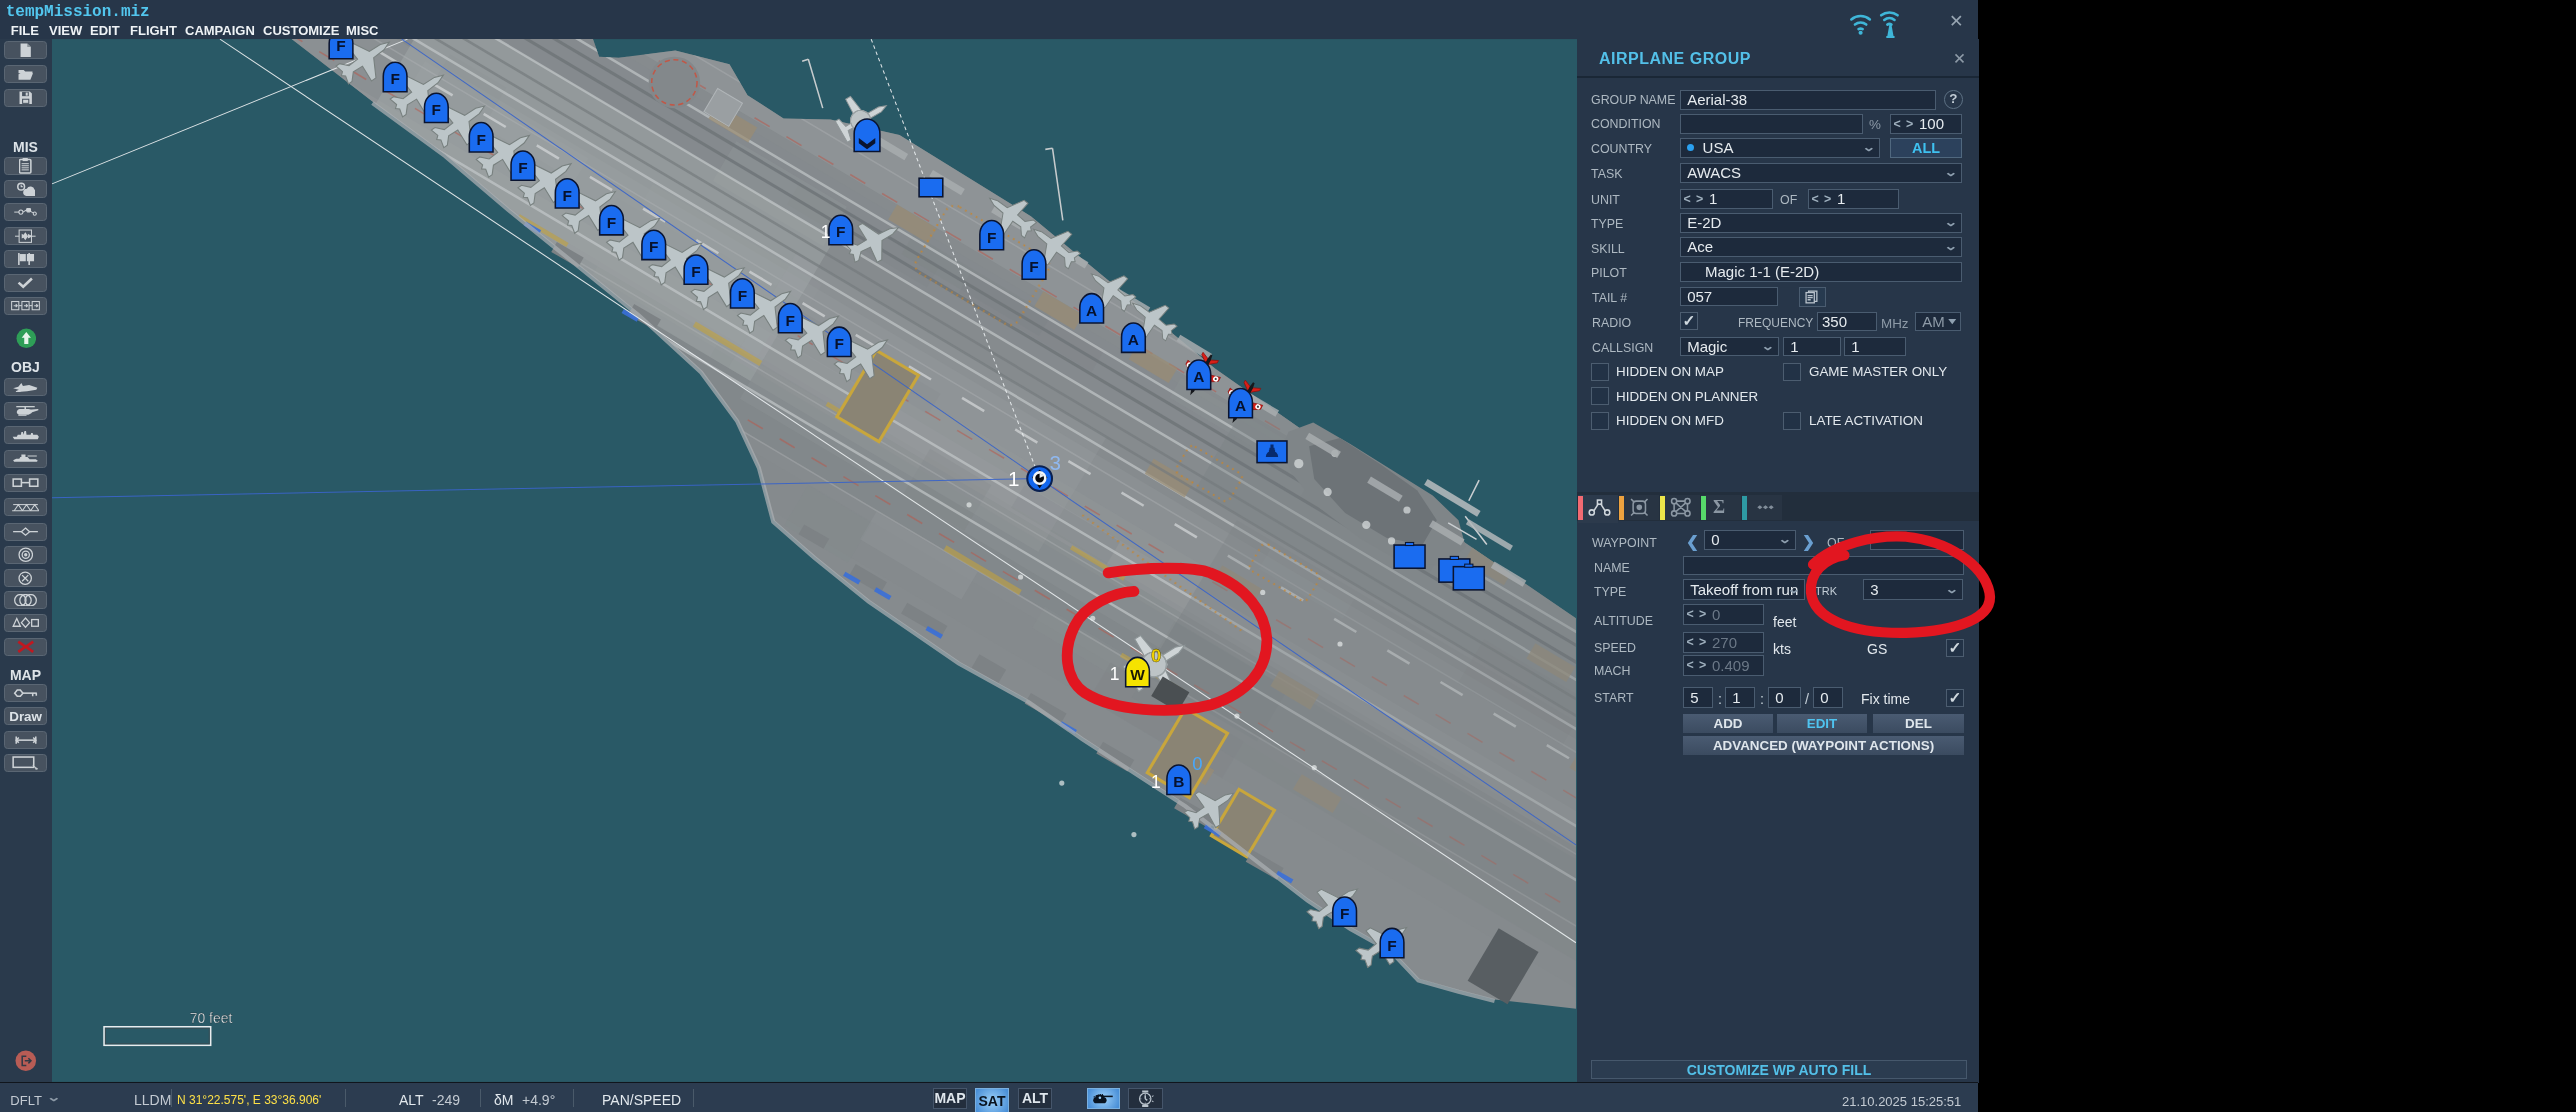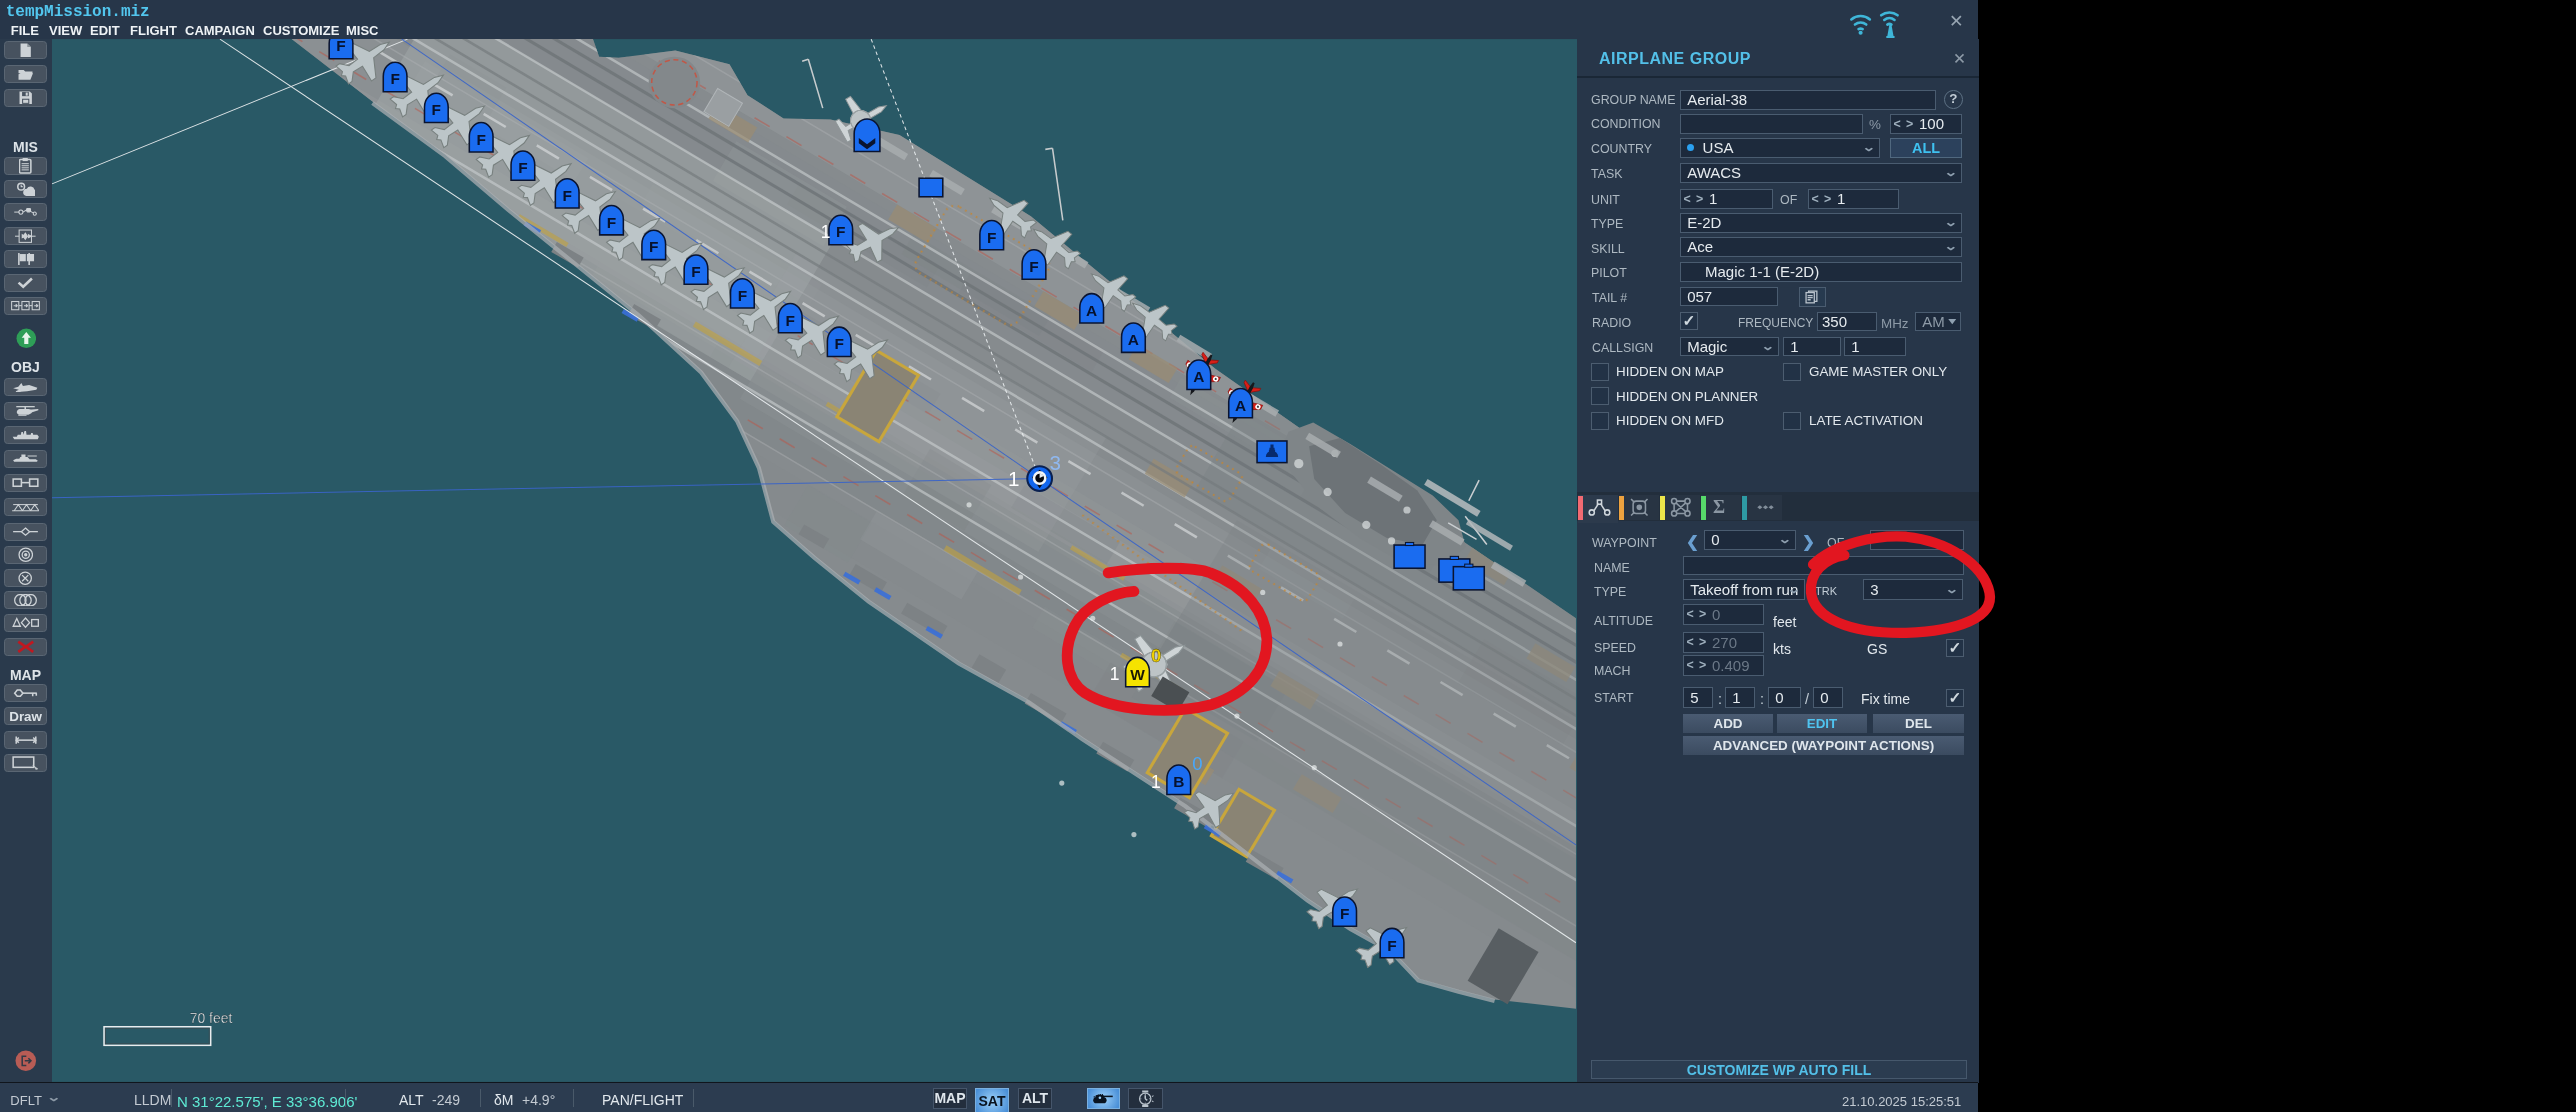--- a/index.html
+++ b/index.html
@@ -1031,29 +1031,29 @@
 <svg class="abs" style="left:1793px;top:515px;z-index:50" width="216" height="134" viewBox="0 0 420 260">
 <path d="M39 96 C 80 56 160 38 220 42 C 300 50 370 95 382 150 C 392 200 320 225 220 229
 C 110 231 40 200 35 150 C 32 112 60 85 100 78" stroke="#e21620" stroke-width="20" fill="none" stroke-linecap="round"></path>
     </svg>
 <div class="abs" style="left:0;top:1082px;width:1978px;height:1.5px;background:#10151c"></div>
 <div class="abs" style="left:0;top:1083px;width:1978px;height:29px;background:#2c3c50"></div>
 <div class="abs" style="left:10.3px;top:1093px;color:#c3cad2;font-size:13px;font-weight:normal;white-space:nowrap">DFLT</div>
 <div class="abs" style="left:49px;top:1091px;color:#8d9aa7;font-size:11.3px;font-weight:bold;transform:scaleX(1.6)">⌄</div>
 <div class="abs" style="left:134px;top:1092px;color:#c3cad2;font-size:14px;font-weight:normal;white-space:nowrap">LLDM</div>
 <div class="sep" style="left:171px"></div>
-<div class="abs" style="left:177px;top:1093px;color:#5eead4;font-size:15px;font-weight:normal;white-space:nowrap">N 31°22.575', E 33°36.906'</div>
+<div class="abs" style="left:177px;top:1093px;color:#fde047;font-size:12px;font-weight:normal;white-space:nowrap">N 31°22.575', E 33°36.906'</div>
 <div class="sep" style="left:345px"></div>
 <div class="abs" style="left:399px;top:1092px;color:#e2e8ed;font-size:14px;font-weight:normal;white-space:nowrap">ALT</div>
 <div class="abs" style="left:432px;top:1092px;color:#c3cad2;font-size:14px;font-weight:normal;white-space:nowrap">-249</div>
 <div class="sep" style="left:480px"></div>
 <div class="abs" style="left:494px;top:1092px;color:#e2e8ed;font-size:14px;font-weight:normal;white-space:nowrap">δM</div>
 <div class="abs" style="left:522px;top:1092px;color:#c3cad2;font-size:14px;font-weight:normal;white-space:nowrap">+4.9°</div>
 <div class="sep" style="left:573px"></div>
-<div class="abs" style="left:602px;top:1092px;color:#e2e8ed;font-size:14px;font-weight:normal;white-space:nowrap">PAN/FLIGHT</div>
+<div class="abs" style="left:602px;top:1092px;color:#e2e8ed;font-size:14px;font-weight:normal;white-space:nowrap">PAN/SPEED</div>
 <div class="sep" style="left:693px"></div>
 <div class="abs" style="left:933px;top:1088px;width:34px;height:20.6px;background:#232e3d;border:1px solid #45556a;color:#dfe6ec;font-weight:bold;font-size:14px;display:flex;align-items:center;justify-content:center">MAP</div>
 <div class="abs" style="left:975px;top:1088px;width:34px;height:26px;background:radial-gradient(circle,#9cd0f8 0%,#4a90d8 90%);border:1px solid #7ab0e0;color:#0a1420;font-weight:bold;font-size:14px;display:flex;align-items:center;justify-content:center">SAT</div>
 <div class="abs" style="left:1018px;top:1088px;width:34px;height:20.6px;background:#232e3d;border:1px solid #45556a;color:#dfe6ec;font-weight:bold;font-size:14px;display:flex;align-items:center;justify-content:center">ALT</div>
 <div class="abs" style="left:1087px;top:1088px;width:33px;height:20.6px;background:radial-gradient(circle,#9cd0f8 0%,#4a90d8 90%);border:1px solid #7ab0e0;display:flex;align-items:center;justify-content:center">
 <svg width="23" height="14.4" viewBox="0 0 44 28">
         <g fill="#0a1420">
           <rect x="2" y="12" width="26" height="12" rx="6"></rect>
           <ellipse cx="15" cy="13" rx="9" ry="6"></ellipse>
           <rect x="20" y="9" width="20" height="3"></rect>

